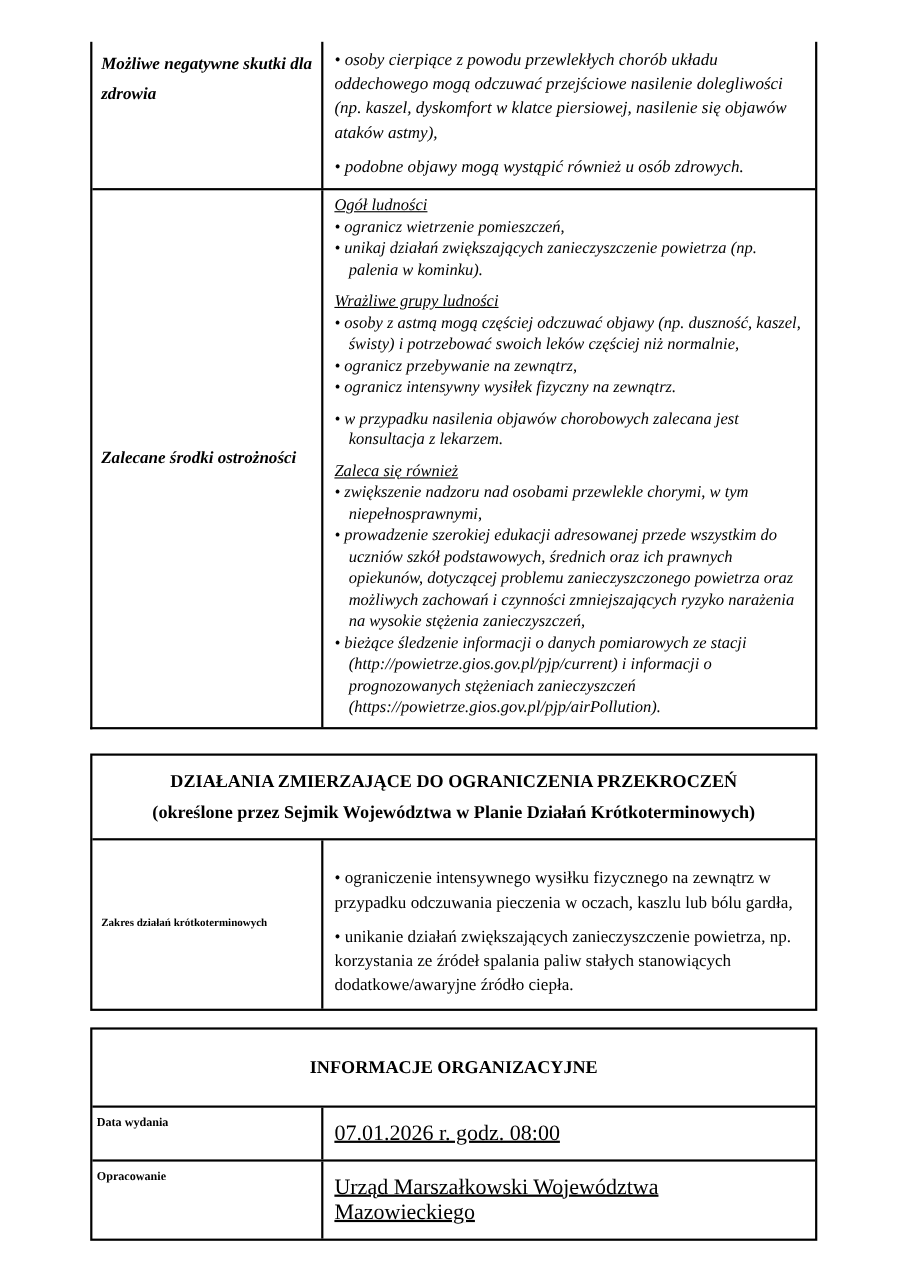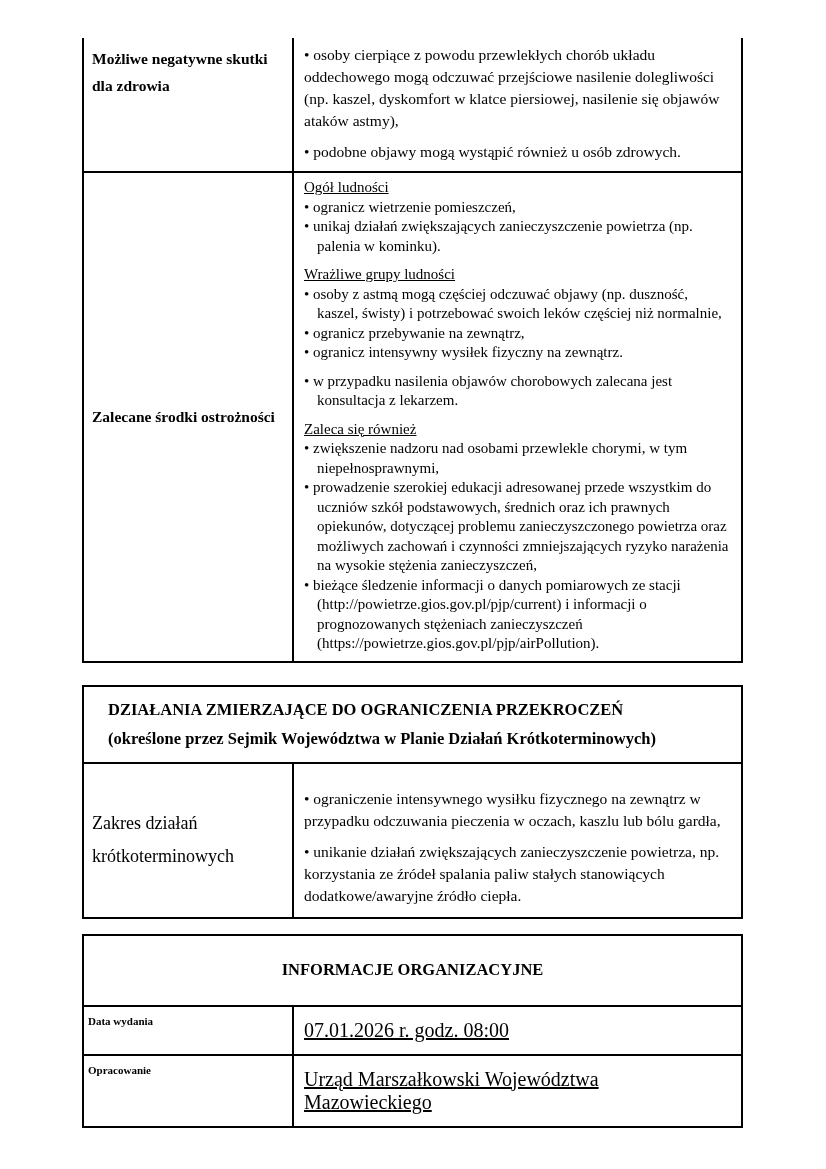--- a/index.html
+++ b/index.html
@@ -9,21 +9,21 @@
     font-family:"Liberation Serif", serif;
     color:#000;
     position:relative;
   }
   .content {
     position:absolute; left:82px; top:38px; width:661px;
   }
 
   
   .tbl { width:661px; border:2px solid #000; }
-  .tbl-health { border-top:none; }
+  .tbl-health { border-top:none;font-style:italic; }
   .trow { display:flex; }
   .trow + .trow { border-top:2px solid #000; }
 
   .label-cell {
     flex:0 0 210px; width:210px;
     border-right:2px solid #000;
     padding:7px 8px;
     font-weight:bold; font-size:15.5px; line-height:1.75;
   }
   .label-top { display:block; }
@@ -41,21 +41,21 @@
 
   .bullet::before { content:"\2022\00a0"; }
   .bullet.flat { padding-left:0; text-indent:0; }
   .bullet.hang { padding-left:13px; text-indent:-13px; }
   .gap { margin-top:9px; }
 
   .section + .section { margin-top:9px; }
   .sec-heading { text-decoration:underline; }
 
   .tbl-title {
-    font-weight:bold;
+    text-align:center; font-weight:bold;
     font-size:16.5px; line-height:1.8;
     padding:8px 24px;
   }
   .tbl-title .title-line { display:block; }
 
   .tbl-actions { margin-top:22px; }
   .tbl-org { margin-top:15px; }
 
   .org-title {
     text-align:center; font-weight:bold;
@@ -71,21 +71,21 @@
   .org-value {
     flex:1; padding:12px 10px;
     font-size:20px;
     text-decoration:underline;
   }
 
   .actions-label-cell {
     flex:0 0 210px; width:210px;
     border-right:2px solid #000;
     padding:7px 8px;
-    font-weight:normal; font-size:18px; line-height:1.85;
+    font-weight:bold; font-size:10px; line-height:1.85;
     display:flex; align-items:center;
   }
   .actions-content {
     flex:1; padding:24px 10px 10px 10px;
     font-size:15.5px; line-height:1.42;
   }
   .min-h-header { min-height:68px; display:flex; flex-direction:column; justify-content:center; }
 </style>
 </head>
 <body>

